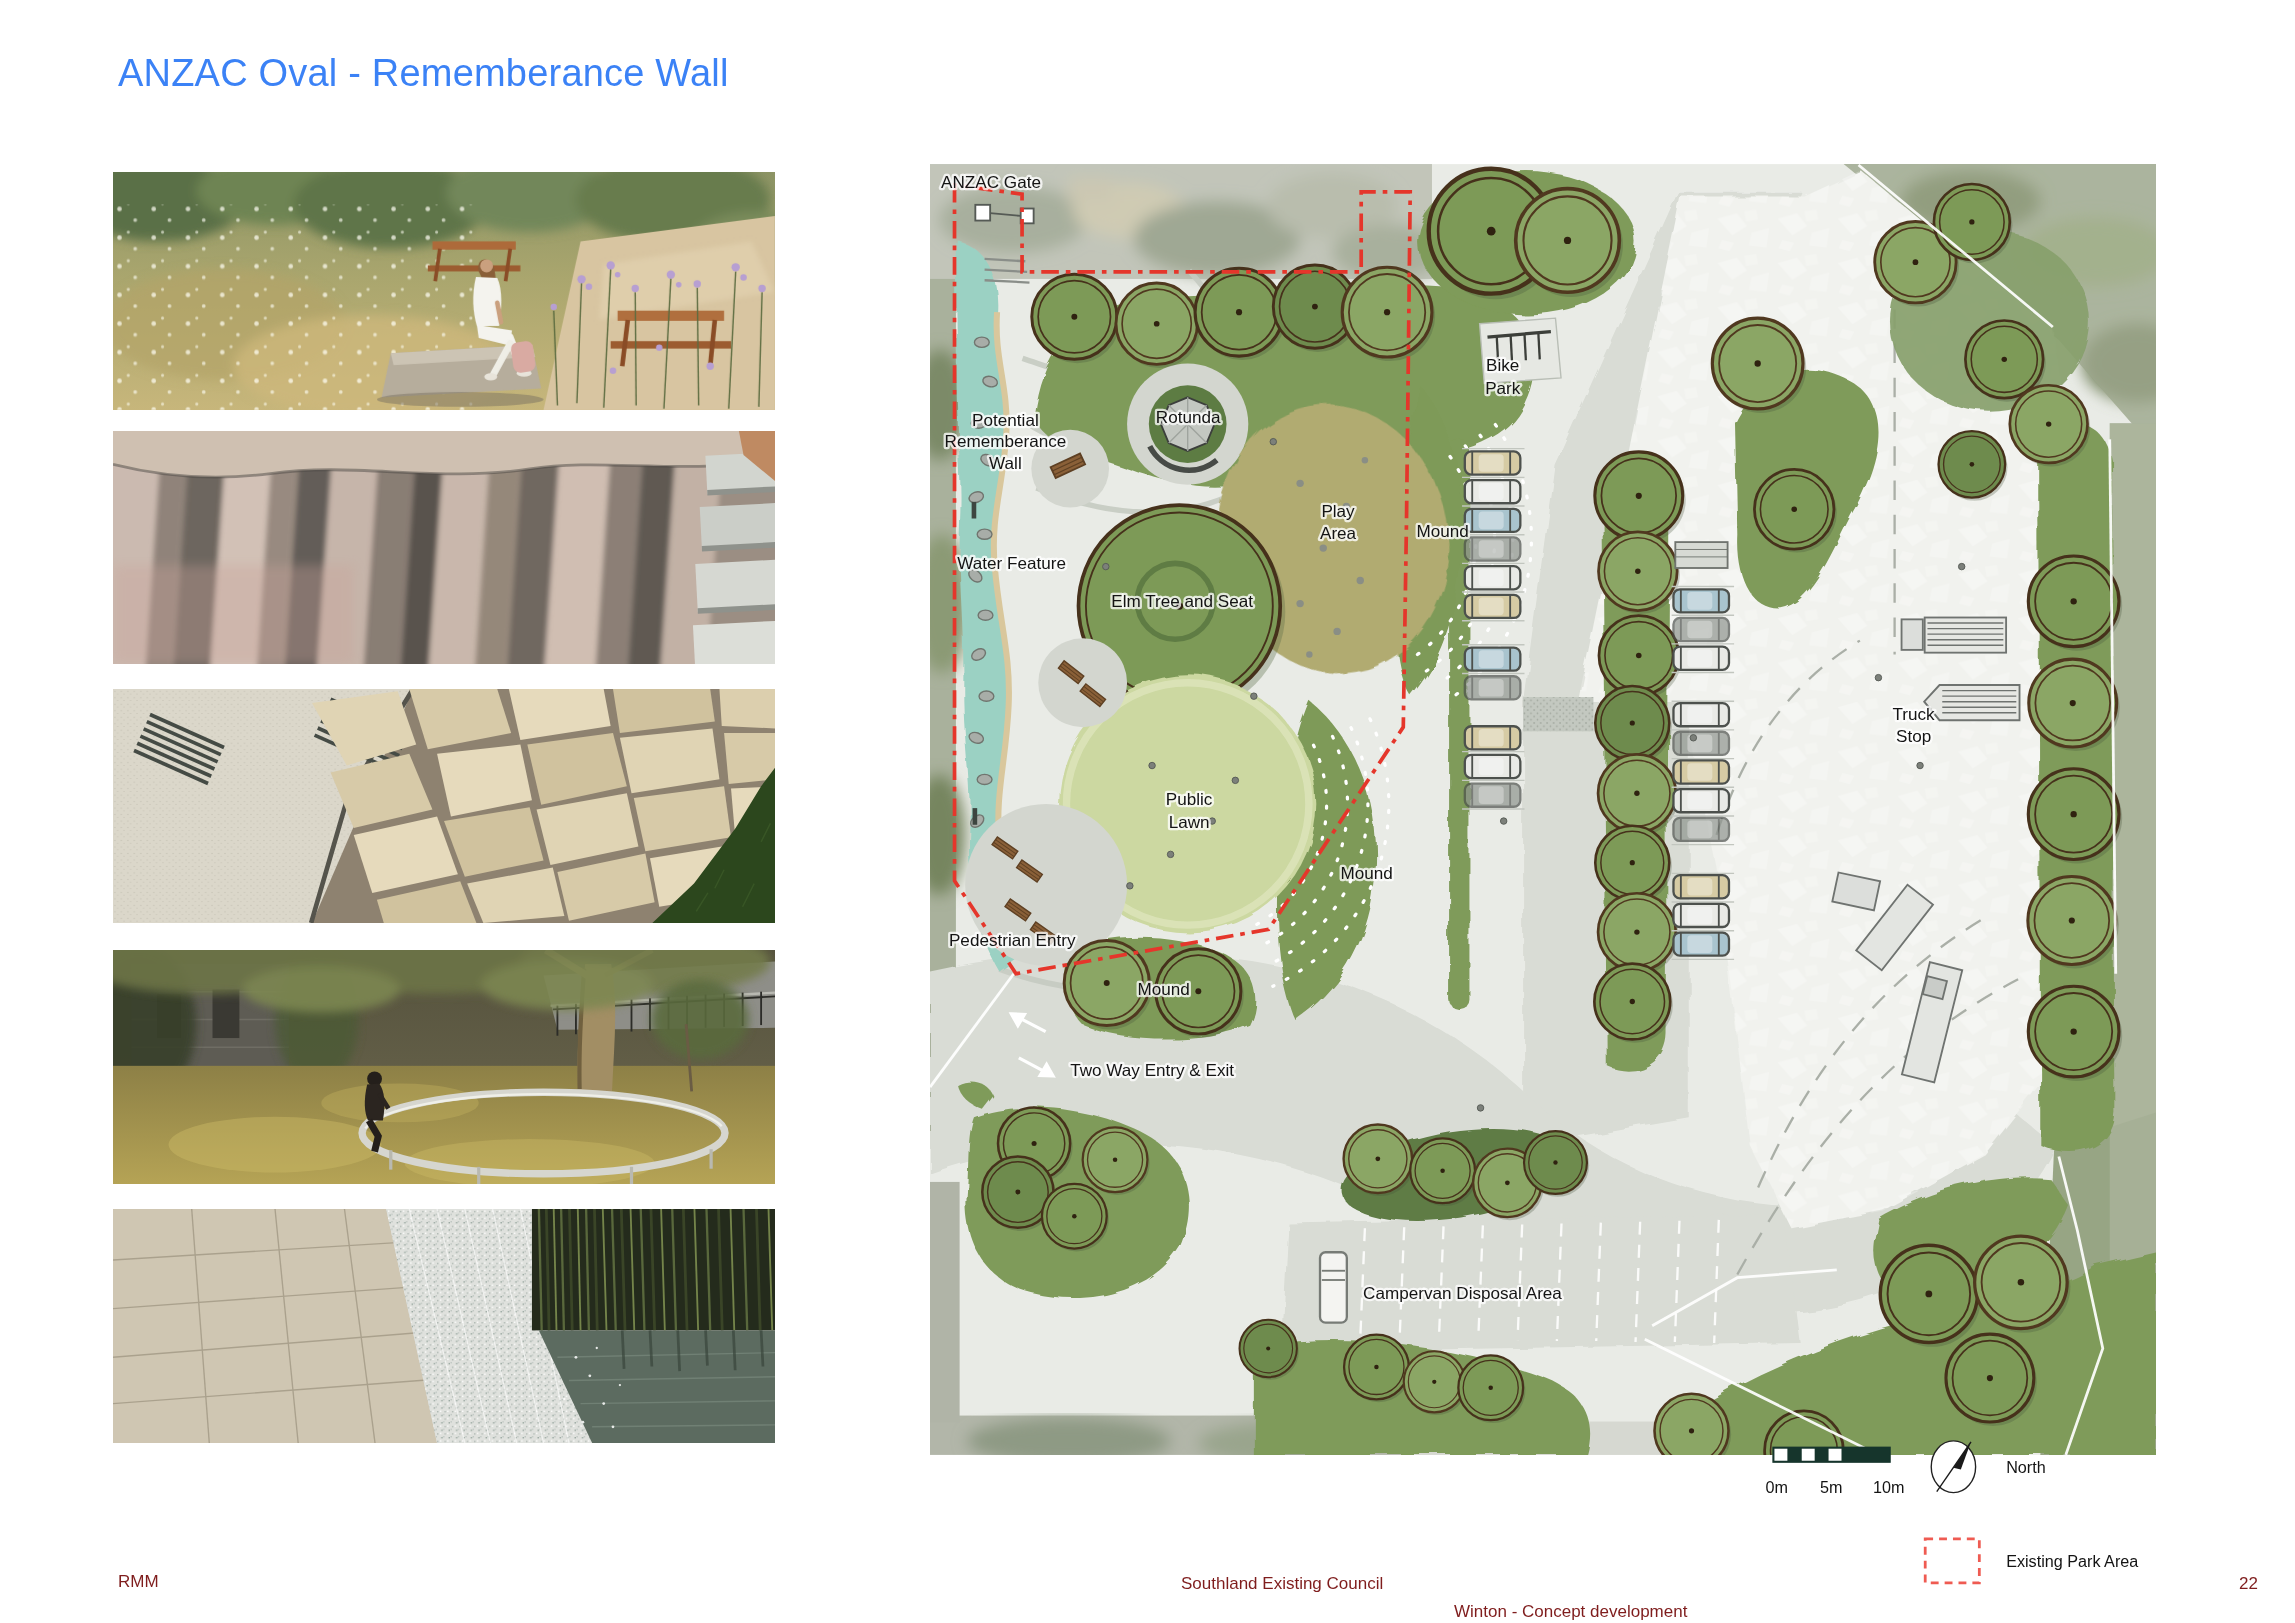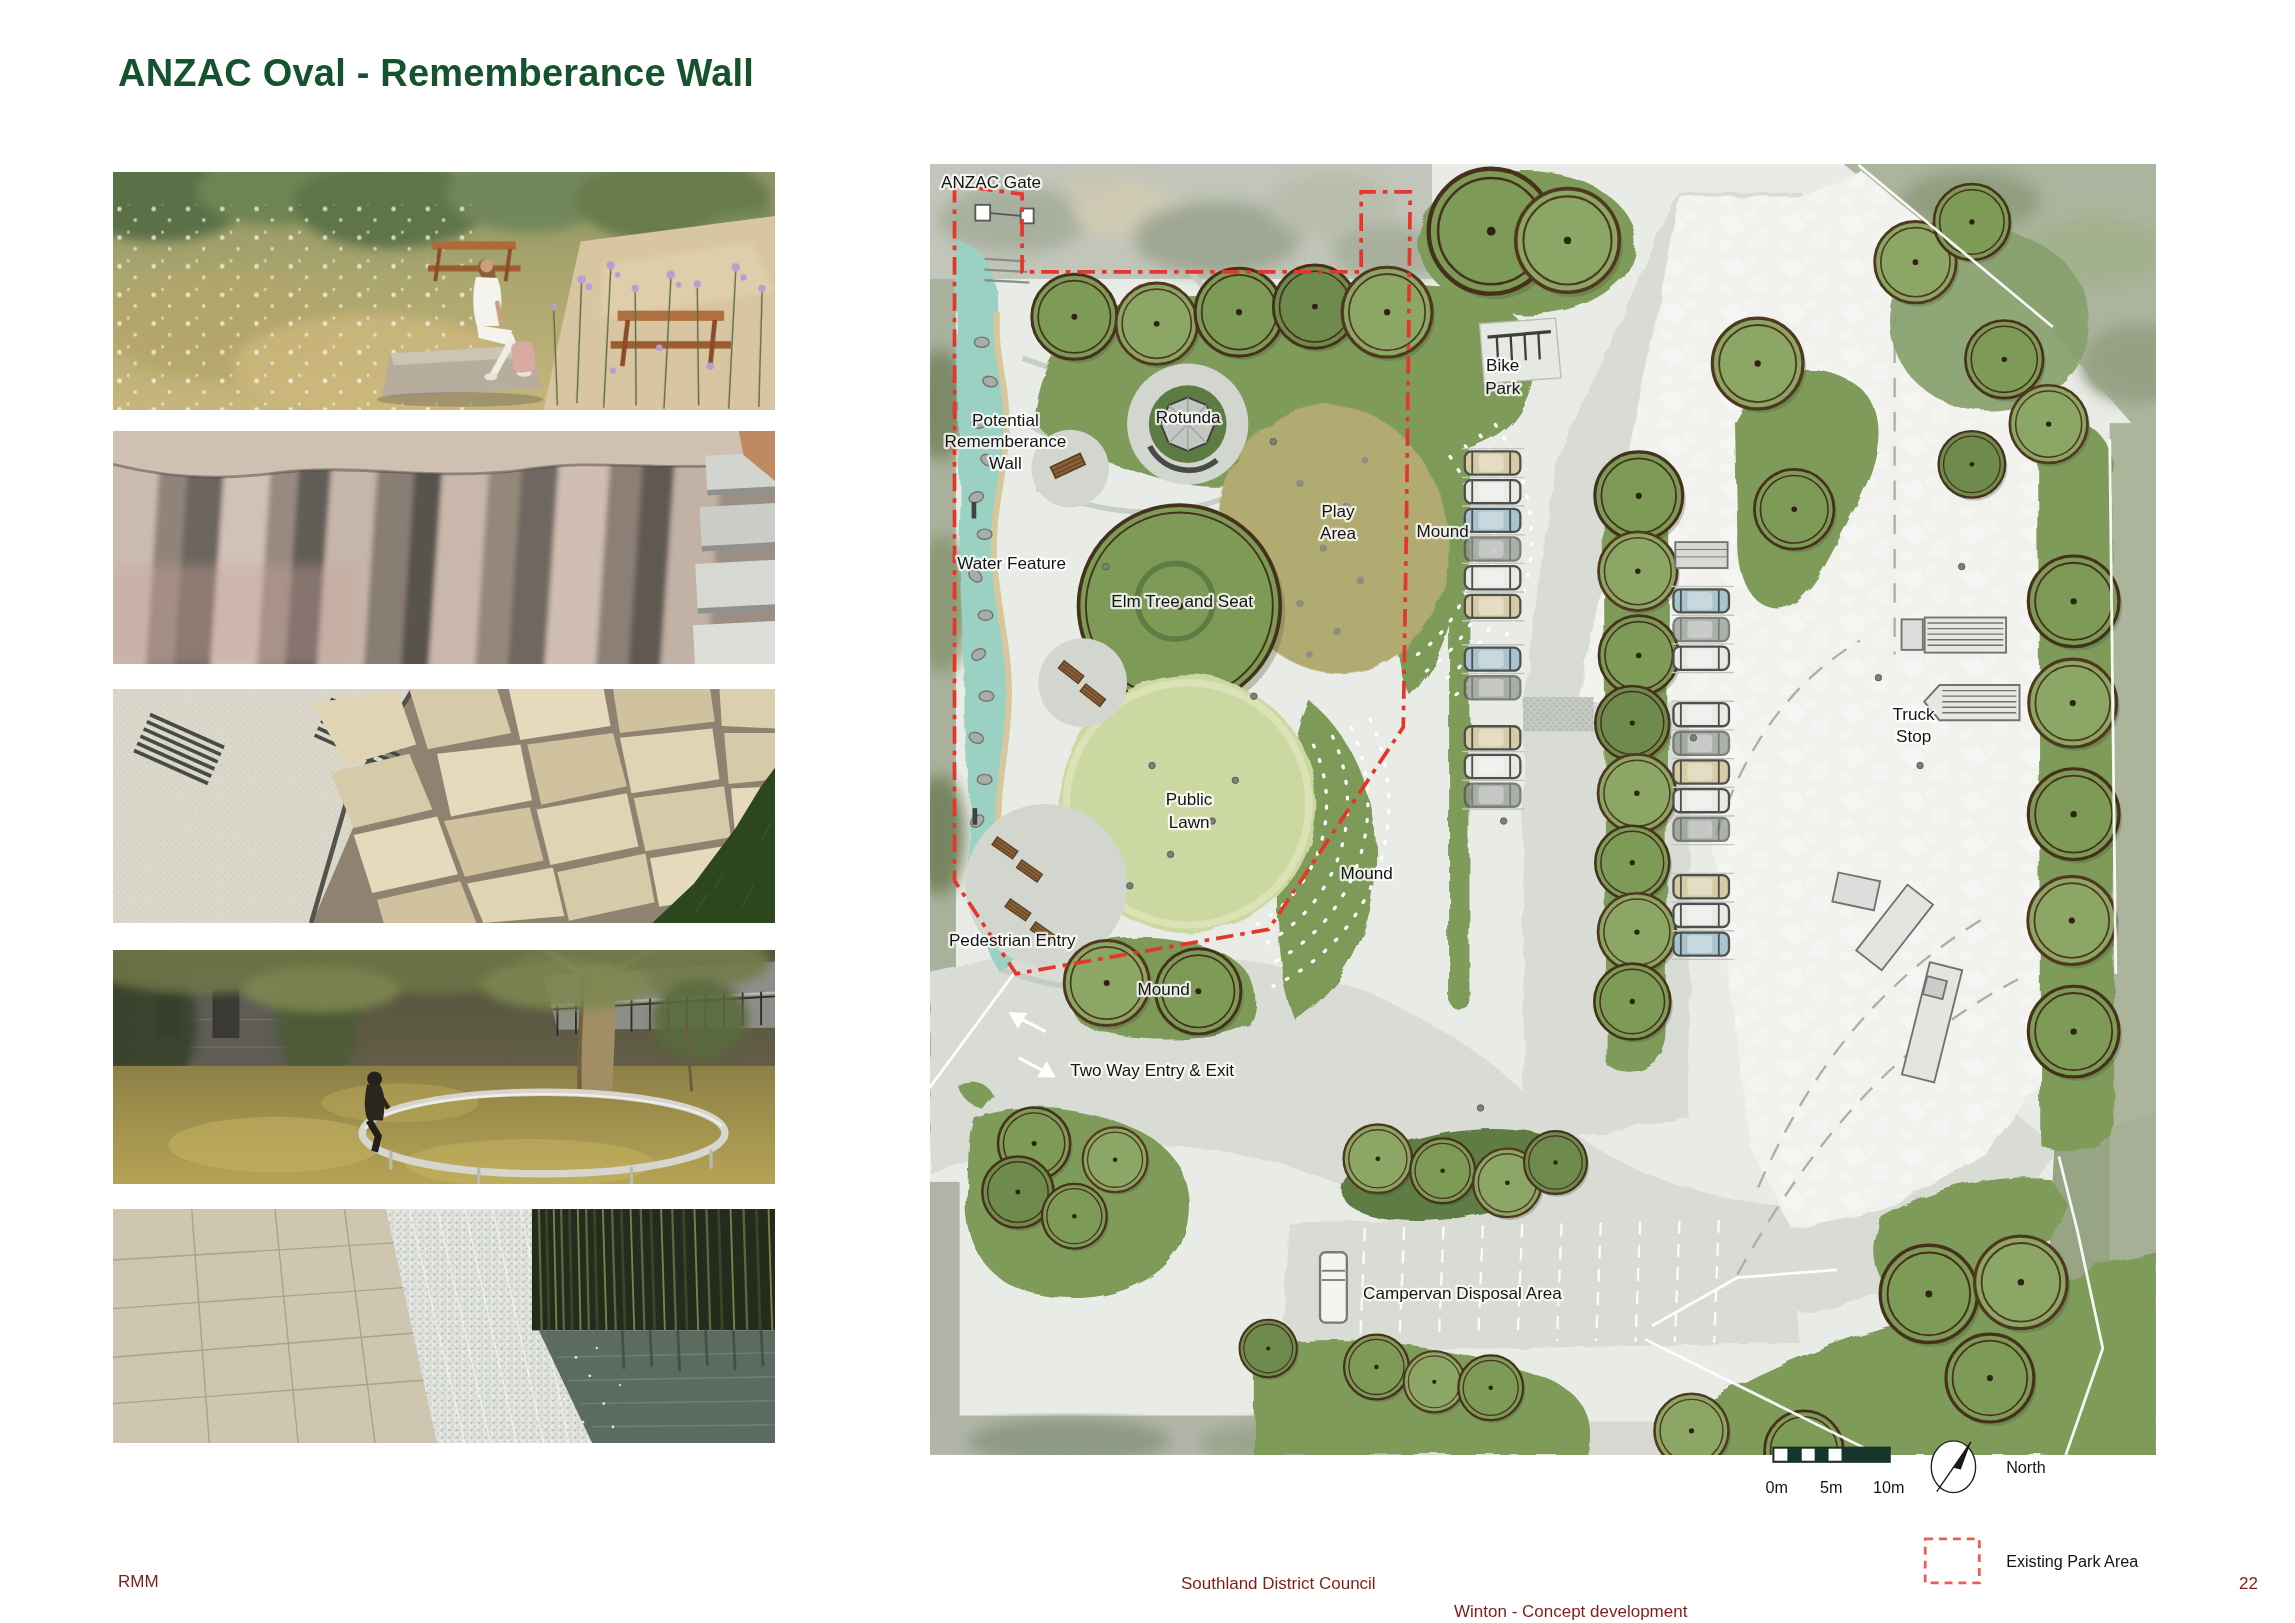--- a/index.html
+++ b/index.html
@@ -1,19 +1,19 @@
 <!DOCTYPE html>
 <html style="font-size:7.4px"><head>
 <meta charset="utf-8">
 <style>
   html,body{margin:0;padding:0;}
   body{width:2295px;height:1623px;position:relative;background:#ffffff;
        font-family:"Liberation Sans",sans-serif;color:#111;}
   .abs{position:absolute;}
-  #title{left:118px;top:52px;font-size:38px;font-weight:700;letter-spacing:0.2px;color:#14532d;}
+  #title{left:118px;top:52px;font-size:38px;font-weight:400;letter-spacing:0.2px;color:#3b82f6;}
   .photo{left:113px;width:662px;overflow:hidden;background:#d8d8d2;}
   .photo svg{display:block;width:100%;height:100%;}
   #plan-wrap{left:930px;top:164px;width:1374px;height:1291px;}
   #legend-wrap{left:1749px;top:1425px;width:407px;height:176px;}
   .footer{font-size:17px;color:#7f1d1d;}
   svg text{font-family:"Liberation Sans",sans-serif;}
   .lbl{font-size:37px;fill:#141414;paint-order:stroke;stroke:rgba(255,255,255,.78);
        stroke-width:10px;stroke-linejoin:round;}
   .lbl2{font-size:35px;fill:#141414;}
 </style>
@@ -873,16 +873,16 @@
     <line x1="406" y1="144" x2="480" y2="36" stroke="#1a1a1a" stroke-width="3"></line>
     <polygon points="442,92 480,36 458,96" fill="#1a1a1a"></polygon>
   </g>
   <text class="lbl2" x="556" y="104">North</text>
   <rect x="381" y="246" width="117" height="95" fill="none" stroke="#ef5b52" stroke-width="6" stroke-dasharray="17 13"></rect>
   <text class="lbl2" x="556" y="306">Existing Park Area</text>
 </svg>
 </div>
 
 <div class="footer abs" style="left:118px;top:1572px;">RMM</div>
-<div class="footer abs" style="left:1181px;top:1574px;">Southland District Council</div>
+<div class="footer abs" style="left:1181px;top:1574px;">Southland Existing Council</div>
 <div class="footer abs" style="left:1454px;top:1574px;margin-top:28px;">Winton - Concept development</div>
 <div class="footer abs" style="left:2239px;top:1574px;">22</div>
 
 
 </body></html>

